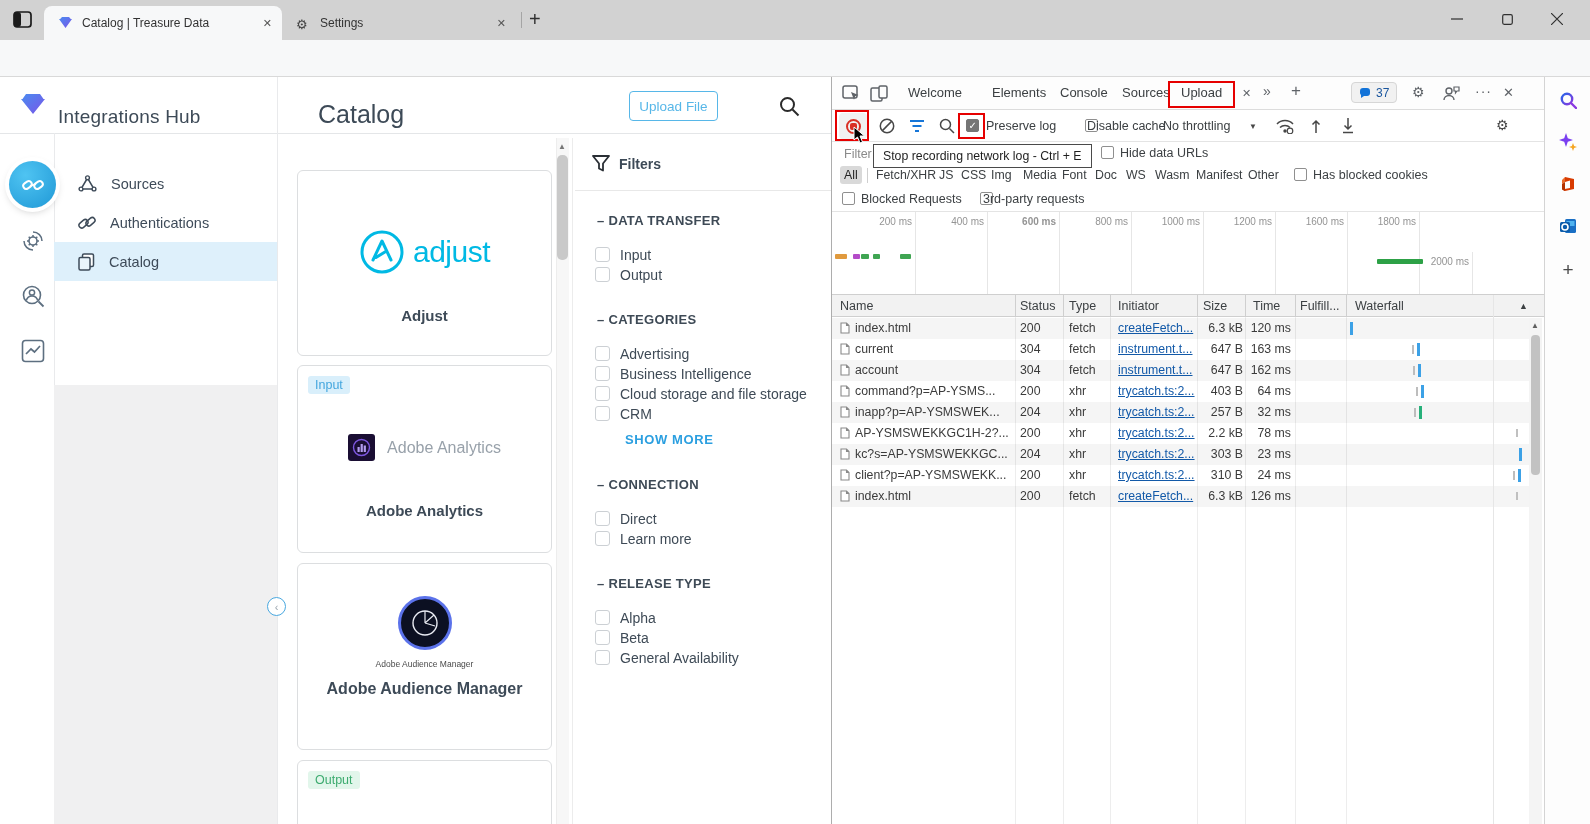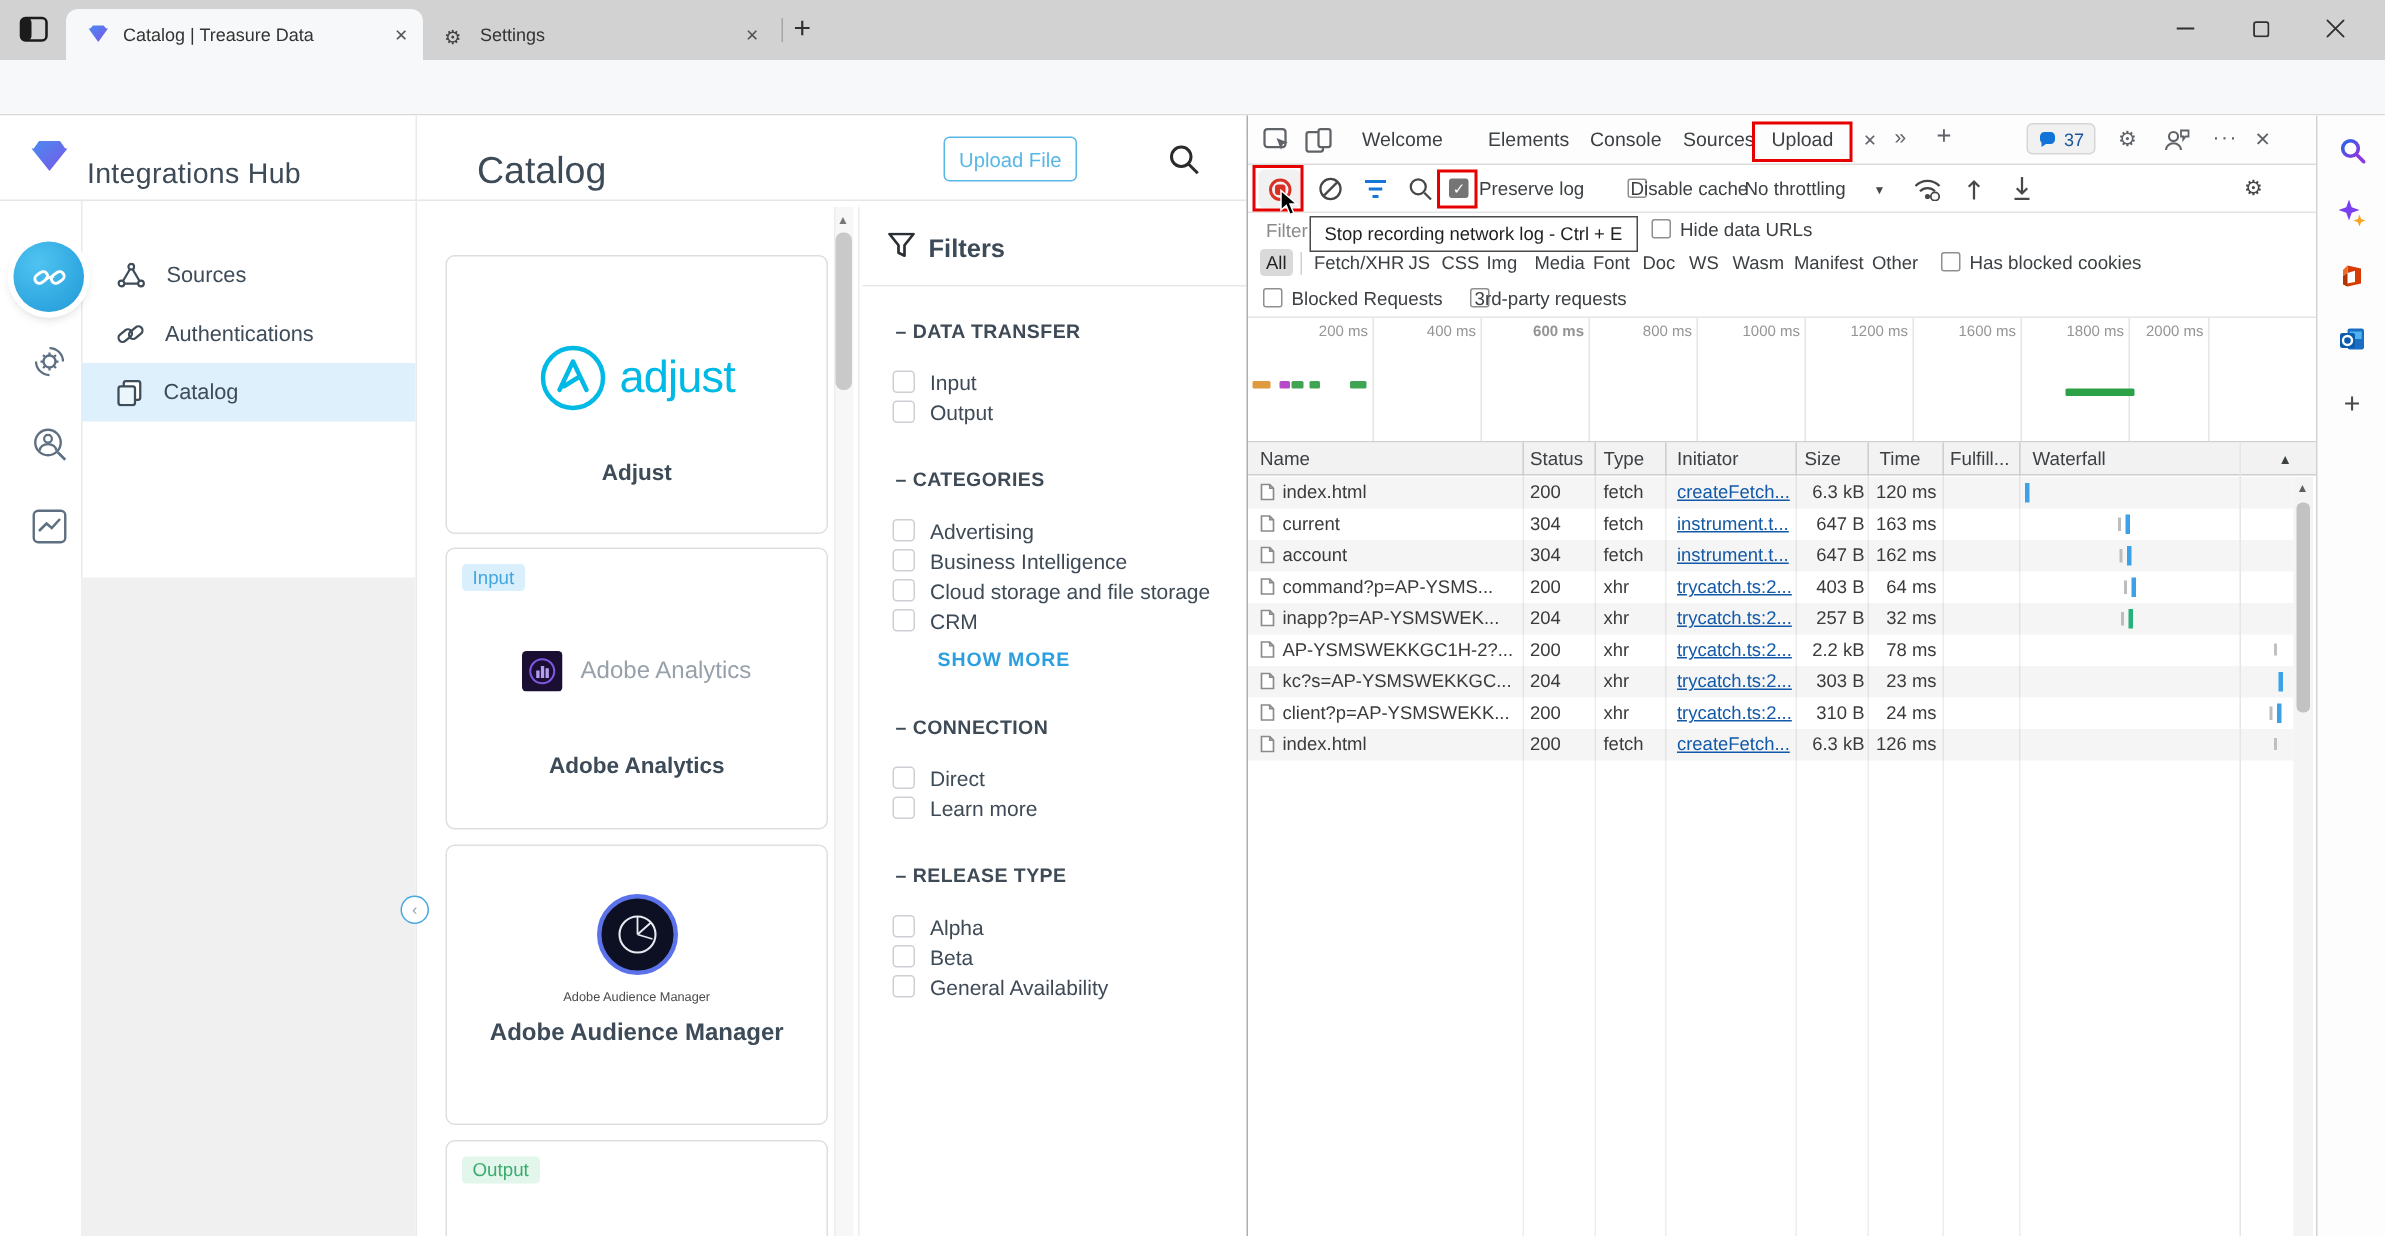--- a/index.html
+++ b/index.html
@@ -33,21 +33,21 @@
   #sidebar-gray{left:54px;top:308px;width:223px;height:439px;background:#f0f0f1}
   #collapse-btn{left:267px;top:520px;width:19px;height:19px;border:1.5px solid #49a8e0;border-radius:50%;background:#fff;color:#9aa5ae;font-size:11px;display:flex;align-items:center;justify-content:center;z-index:5}
   .card{width:255px;background:#fff;border:1px solid #dcdee0;border-radius:6px}
   .badge{display:inline-block;font-size:12.5px;border-radius:3px;padding:2px 7px;margin:10px 0 0 10px}
   .badge.input{background:#d9effb;color:#44a6de}
   .badge.output{background:#e2f6eb;color:#3cab6f}
   .card-title{position:absolute;left:0;width:100%;text-align:center;font-weight:bold;color:#3d4a57}
   #list-scroll{left:556px;top:61px;width:13px;height:686px;background:#f7f7f7;border-left:1px solid #ededed}
   #list-thumb{left:557px;top:78px;width:11px;height:105px;background:#c9c9c9;border-radius:5px}
   #filters-divider{left:572px;top:61px;width:1px;height:686px;background:#ececec}
-  #filters-title{left:619px;top:79px;font-size:17px;font-weight:bold;color:#3d4a57}
+  #filters-title{left:619px;top:79px;font-size:14px;font-weight:bold;color:#3d4a57}
   #filters-rule{left:575px;top:113px;width:256px;height:1px;background:#e8e8e8}
   #filter-sections{left:575px;top:114px;width:252px}
   .f-heading{font-size:13px;font-weight:600;color:#3e4a56;margin:30px 0 19px 22px;letter-spacing:.3px}
   .f-heading:first-child{margin-top:22px}
   .f-heading::before{content:"–  "}
   .f-opt{display:flex;align-items:center;gap:10px;height:15px;margin:0 0 5px 20px;font-size:14px;color:#3e4a56}
   .fcb{width:15px;height:15px;border:1px solid #ccd0d4;border-radius:3px;background:#fff;flex:none}
   .show-more{margin:11px 0 8px 50px;font-size:13px;font-weight:bold;color:#2b9fe0;letter-spacing:.6px}
 
   
@@ -522,21 +522,21 @@
 
   <div id="dt-overview" class="a">
       <div class="tl-seg" style="width: 84px;">200 ms</div>
       <div class="tl-seg" style="width: 72px;">400 ms</div>
       <div class="tl-seg" style="width: 72px; font-weight: bold;">600 ms</div>
       <div class="tl-seg" style="width: 72px;">800 ms</div>
       <div class="tl-seg" style="width: 72px;">1000 ms</div>
       <div class="tl-seg" style="width: 72px;">1200 ms</div>
       <div class="tl-seg" style="width: 72px;">1600 ms</div>
       <div class="tl-seg" style="width: 72px;">1800 ms</div>
-      <div class="tl-seg" style="width: 53px;">2000 ms</div>
+      <div class="tl-seg" style="width: 53px; margin-top: 40px;">2000 ms</div>
       <div class="tl-bar a" style="left: 3px; top: 42px; width: 12px; background: rgb(224, 154, 62);"></div>
       <div class="tl-bar a" style="left: 21px; top: 42px; width: 7px; background: rgb(180, 75, 200);"></div>
       <div class="tl-bar a" style="left: 29px; top: 42px; width: 8px; background: rgb(63, 165, 82);"></div>
       <div class="tl-bar a" style="left: 41px; top: 42px; width: 7px; background: rgb(63, 165, 82);"></div>
       <div class="tl-bar a" style="left: 68px; top: 42px; width: 11px; background: rgb(63, 165, 82);"></div>
       <div class="tl-bar a" style="left: 545px; top: 47px; width: 46px; background: rgb(45, 161, 70);"></div>
     </div>
 
   <div id="dt-table" class="a">
     <div id="dt-thead">

